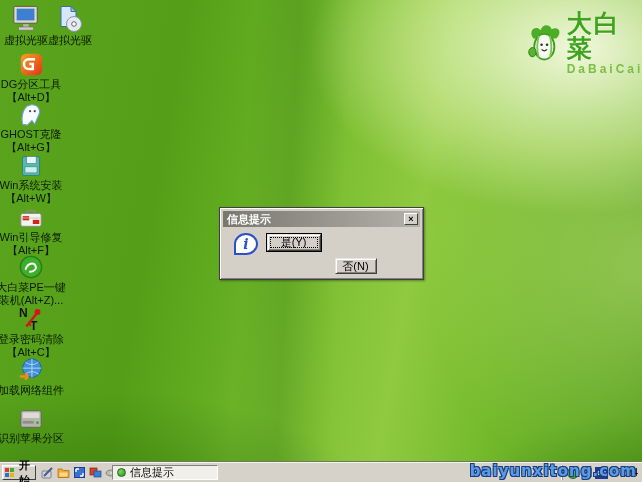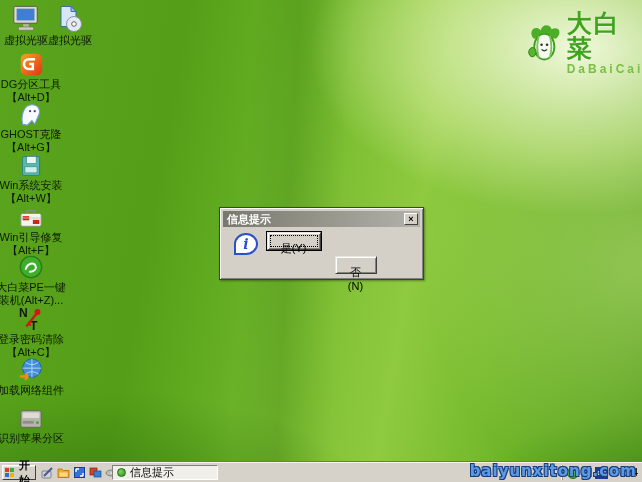--- a/index.html
+++ b/index.html
@@ -43,21 +43,21 @@
   .closebtn span{font-size:9px;line-height:9px;font-weight:bold;color:#000;}
   .info-icon{
     position:absolute;left:14px;top:25px;width:24px;height:22px;background:#fff;
     border:2px solid #2b50c8;border-radius:50% 50% 50% 0;
     display:flex;align-items:center;justify-content:center;box-sizing:border-box;
   }
   .info-icon span{color:#2b50c8;font-family:"DejaVu Serif","Liberation Serif",serif;font-weight:bold;font-style:italic;font-size:14px;line-height:14px;}
   .dlg-text{position:absolute;left:45px;top:25px;font-size:11px;color:#000;line-height:15px;white-space:nowrap;}
   .dlg-buttons{position:absolute;left:0;right:0;bottom:5px;display:flex;justify-content:center;gap:14px;}
   .btn{
-    background:#d4d0c8;font-family:inherit;font-size:11px;color:#000;padding:8px;
+    background:#d4d0c8;font-family:inherit;font-size:11px;color:#000;padding:0;
     border:1px solid;border-color:#e8e5de #404040 #404040 #e8e5de;
     box-shadow:inset 1px 1px 0 #fff, inset -1px -1px 0 #868479;
     height:17px;cursor:pointer;
   }
   .btn.yes{width:54px;outline:1px solid #000;position:relative;}
   .btn.yes::before{content:"";position:absolute;inset:2px;border:1px dotted #000;}
   .btn.no{width:42px;height:16px;align-self:center;margin-top:24px;}
   
   .taskbar{
     position:absolute;left:0;right:0;bottom:0;height:19px;background:#d6d2ca;

